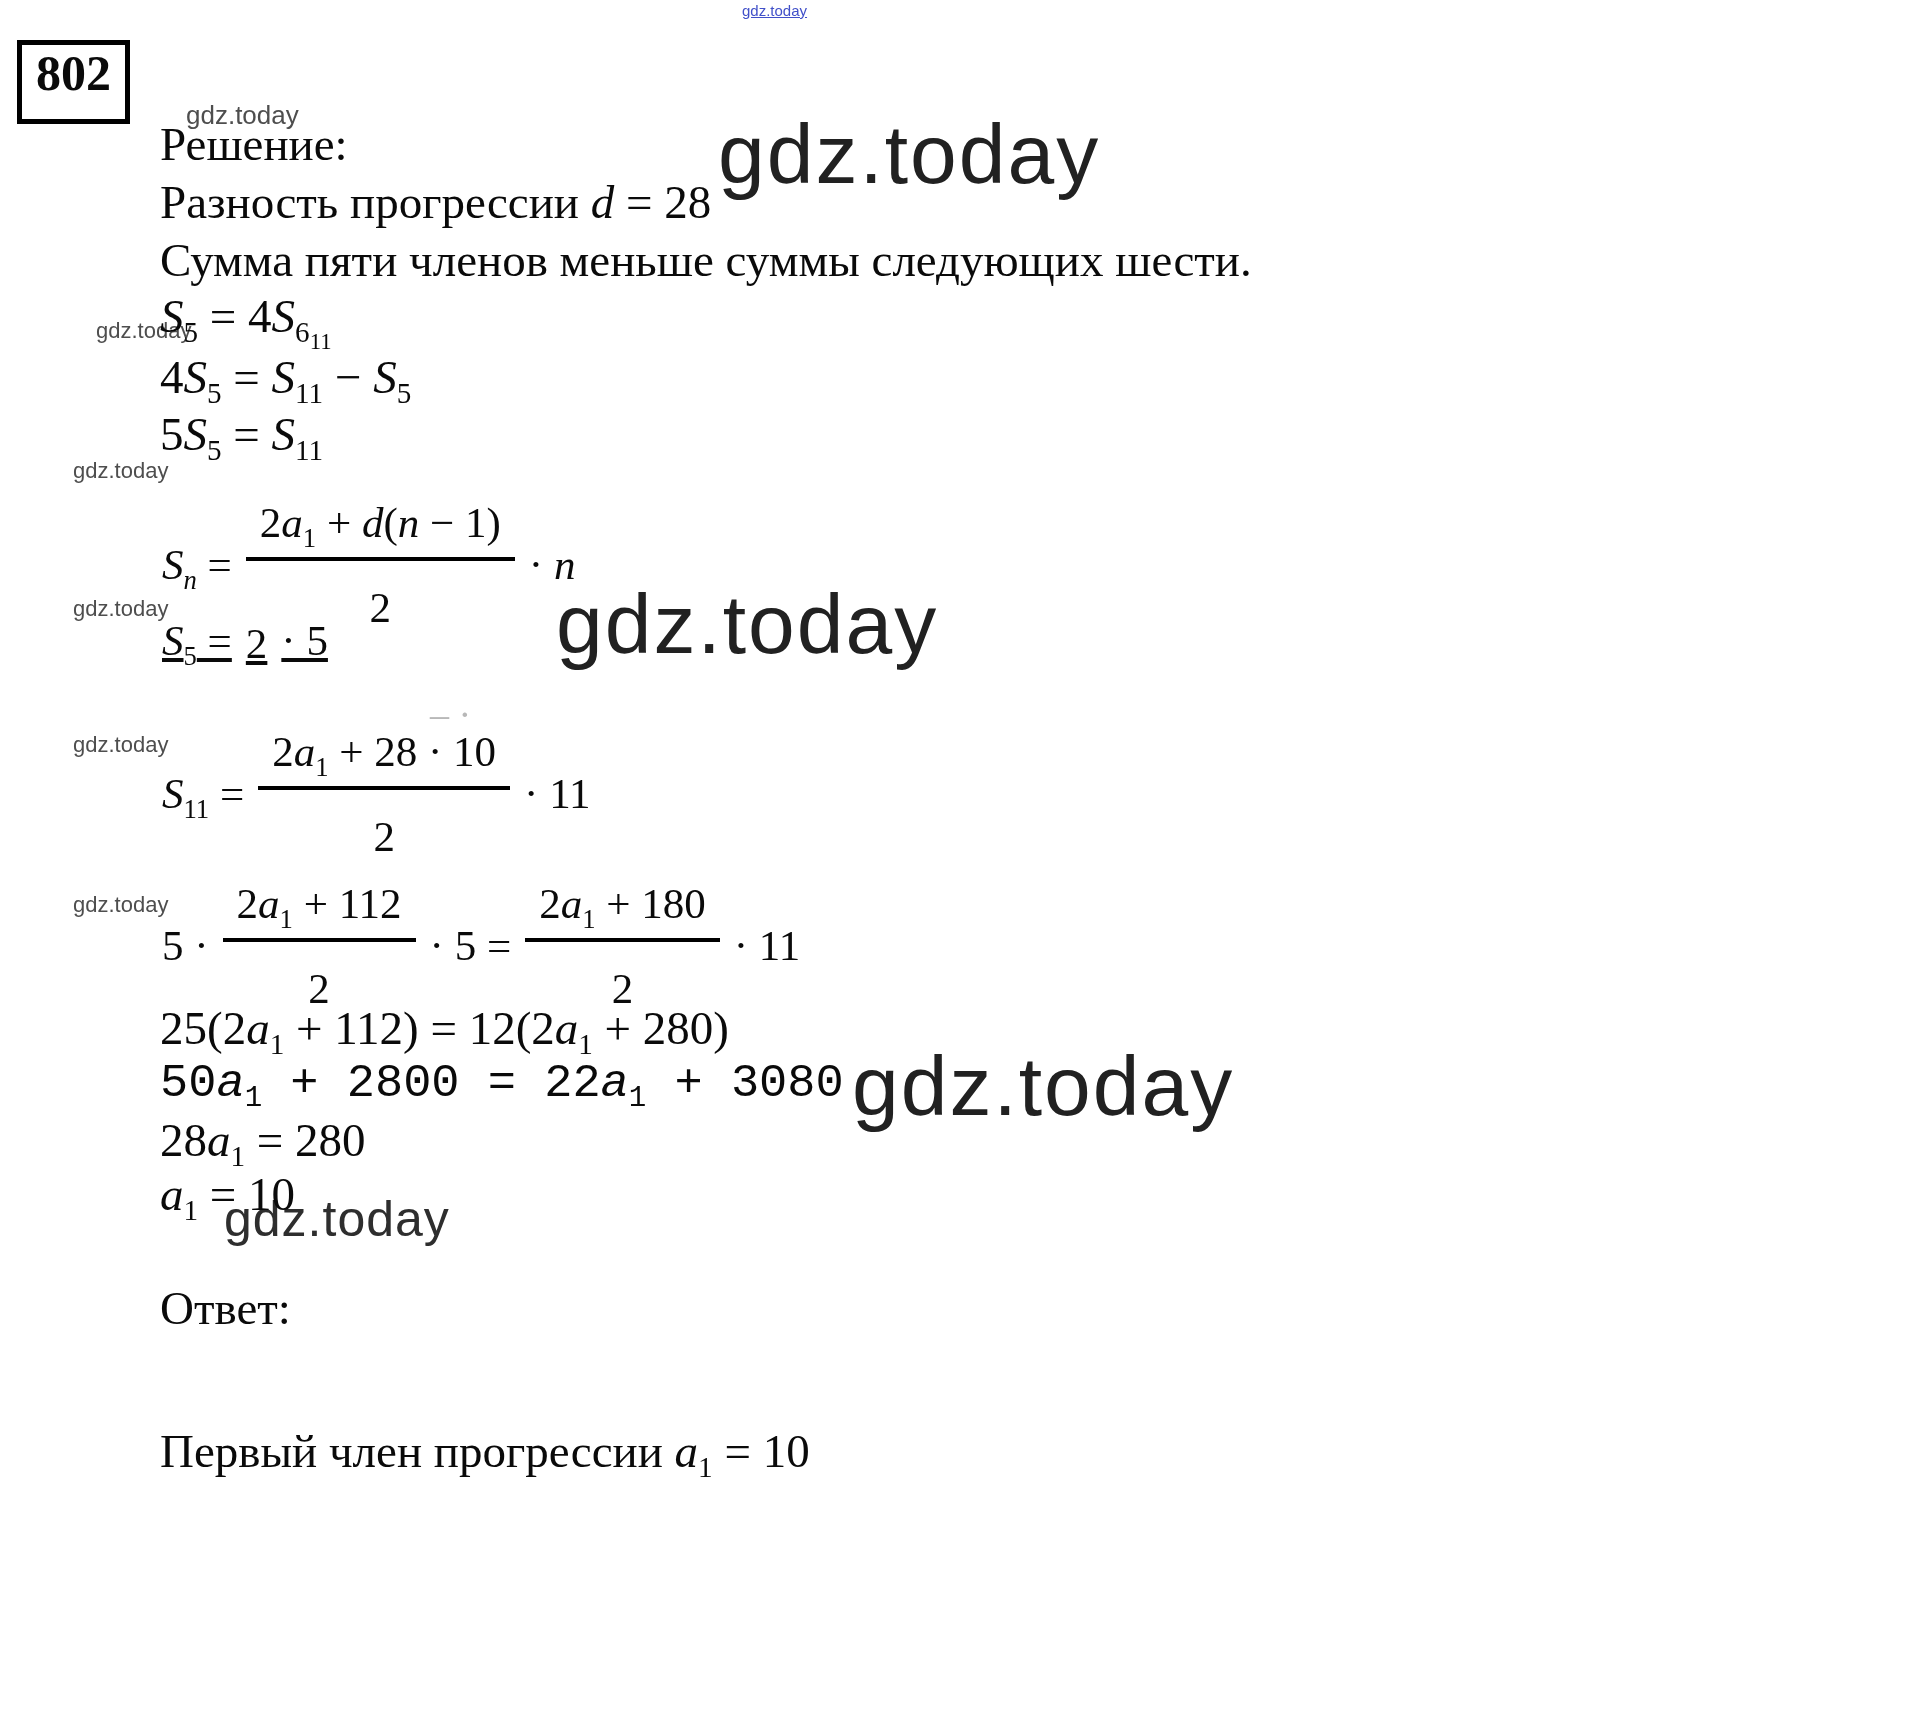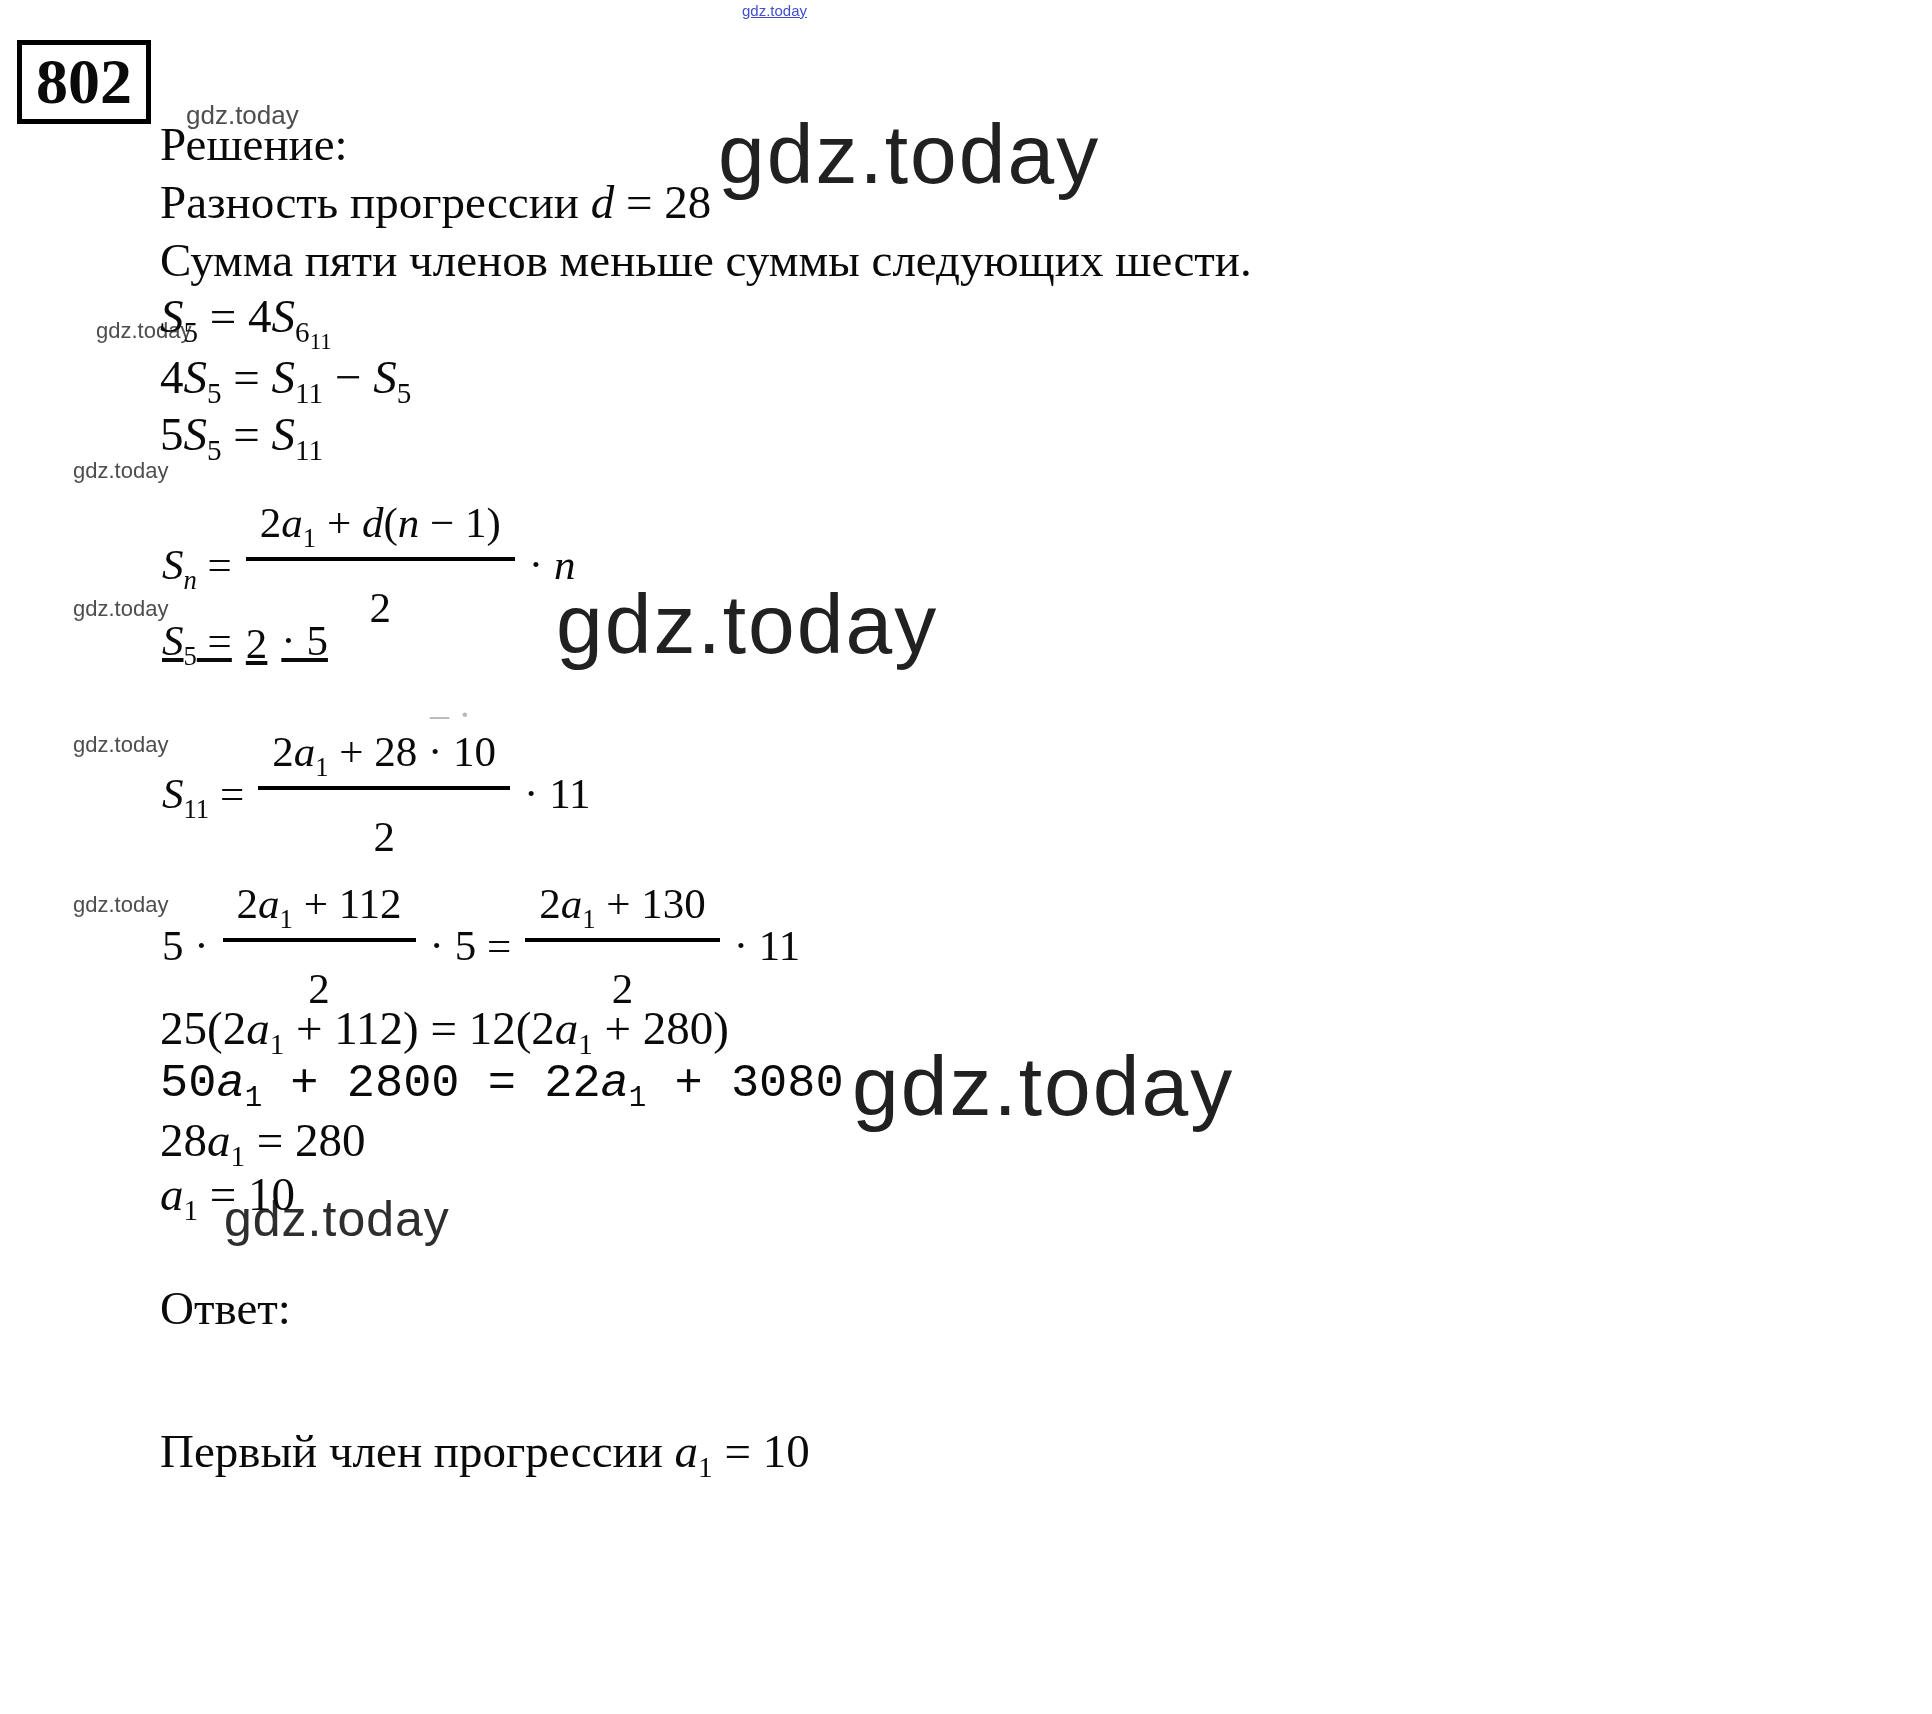--- a/index.html
+++ b/index.html
@@ -43,22 +43,22 @@
     color: #2e2e2e;
     letter-spacing: 1px;
     white-space: nowrap;
   }
 
   
   .problem-box {
     position: absolute;
     left: 17px; top: 40px;
     border: 5px solid #000;
-    padding: 0 14px 0 14px;
-    font-size: 64px;
+    padding: 0 14px 16px 14px;
+    font-size: 50px;
     font-weight: bold;
     line-height: 1.15;
   }
 
   
   .textline, .mathline {
     position: absolute;
     font-size: 47px;
     line-height: 1.2;
     white-space: nowrap;
@@ -162,21 +162,21 @@
 </div>
 
 <div class="mrow" style="left:162px; top:878px;">
   <span>5 ·</span>
   <span class="frac">
     <span class="num"><span>2</span><span class="var">a</span><sub class="s">1</sub><span> + 112</span></span>
     <span class="den">2</span>
   </span>
   <span>· 5 =</span>
   <span class="frac">
-    <span class="num"><span>2</span><span class="var">a</span><sub class="s">1</sub><span> + 130</span></span>
+    <span class="num"><span>2</span><span class="var">a</span><sub class="s">1</sub><span> + 180</span></span>
     <span class="den">2</span>
   </span>
   <span>· 11</span>
 </div>
 
 <div class="mathline" style="left:160px; top:1000px;">
   <span>25(2</span><span class="var">a</span><sub class="s">1</sub><span> + 112) = 12(2</span><span class="var">a</span><sub class="s">1</sub><span> + 280)</span>
 </div>
 
 <div class="mathline" style="left:160px; top:1056px;font-family:Liberation Mono, monospace;">

